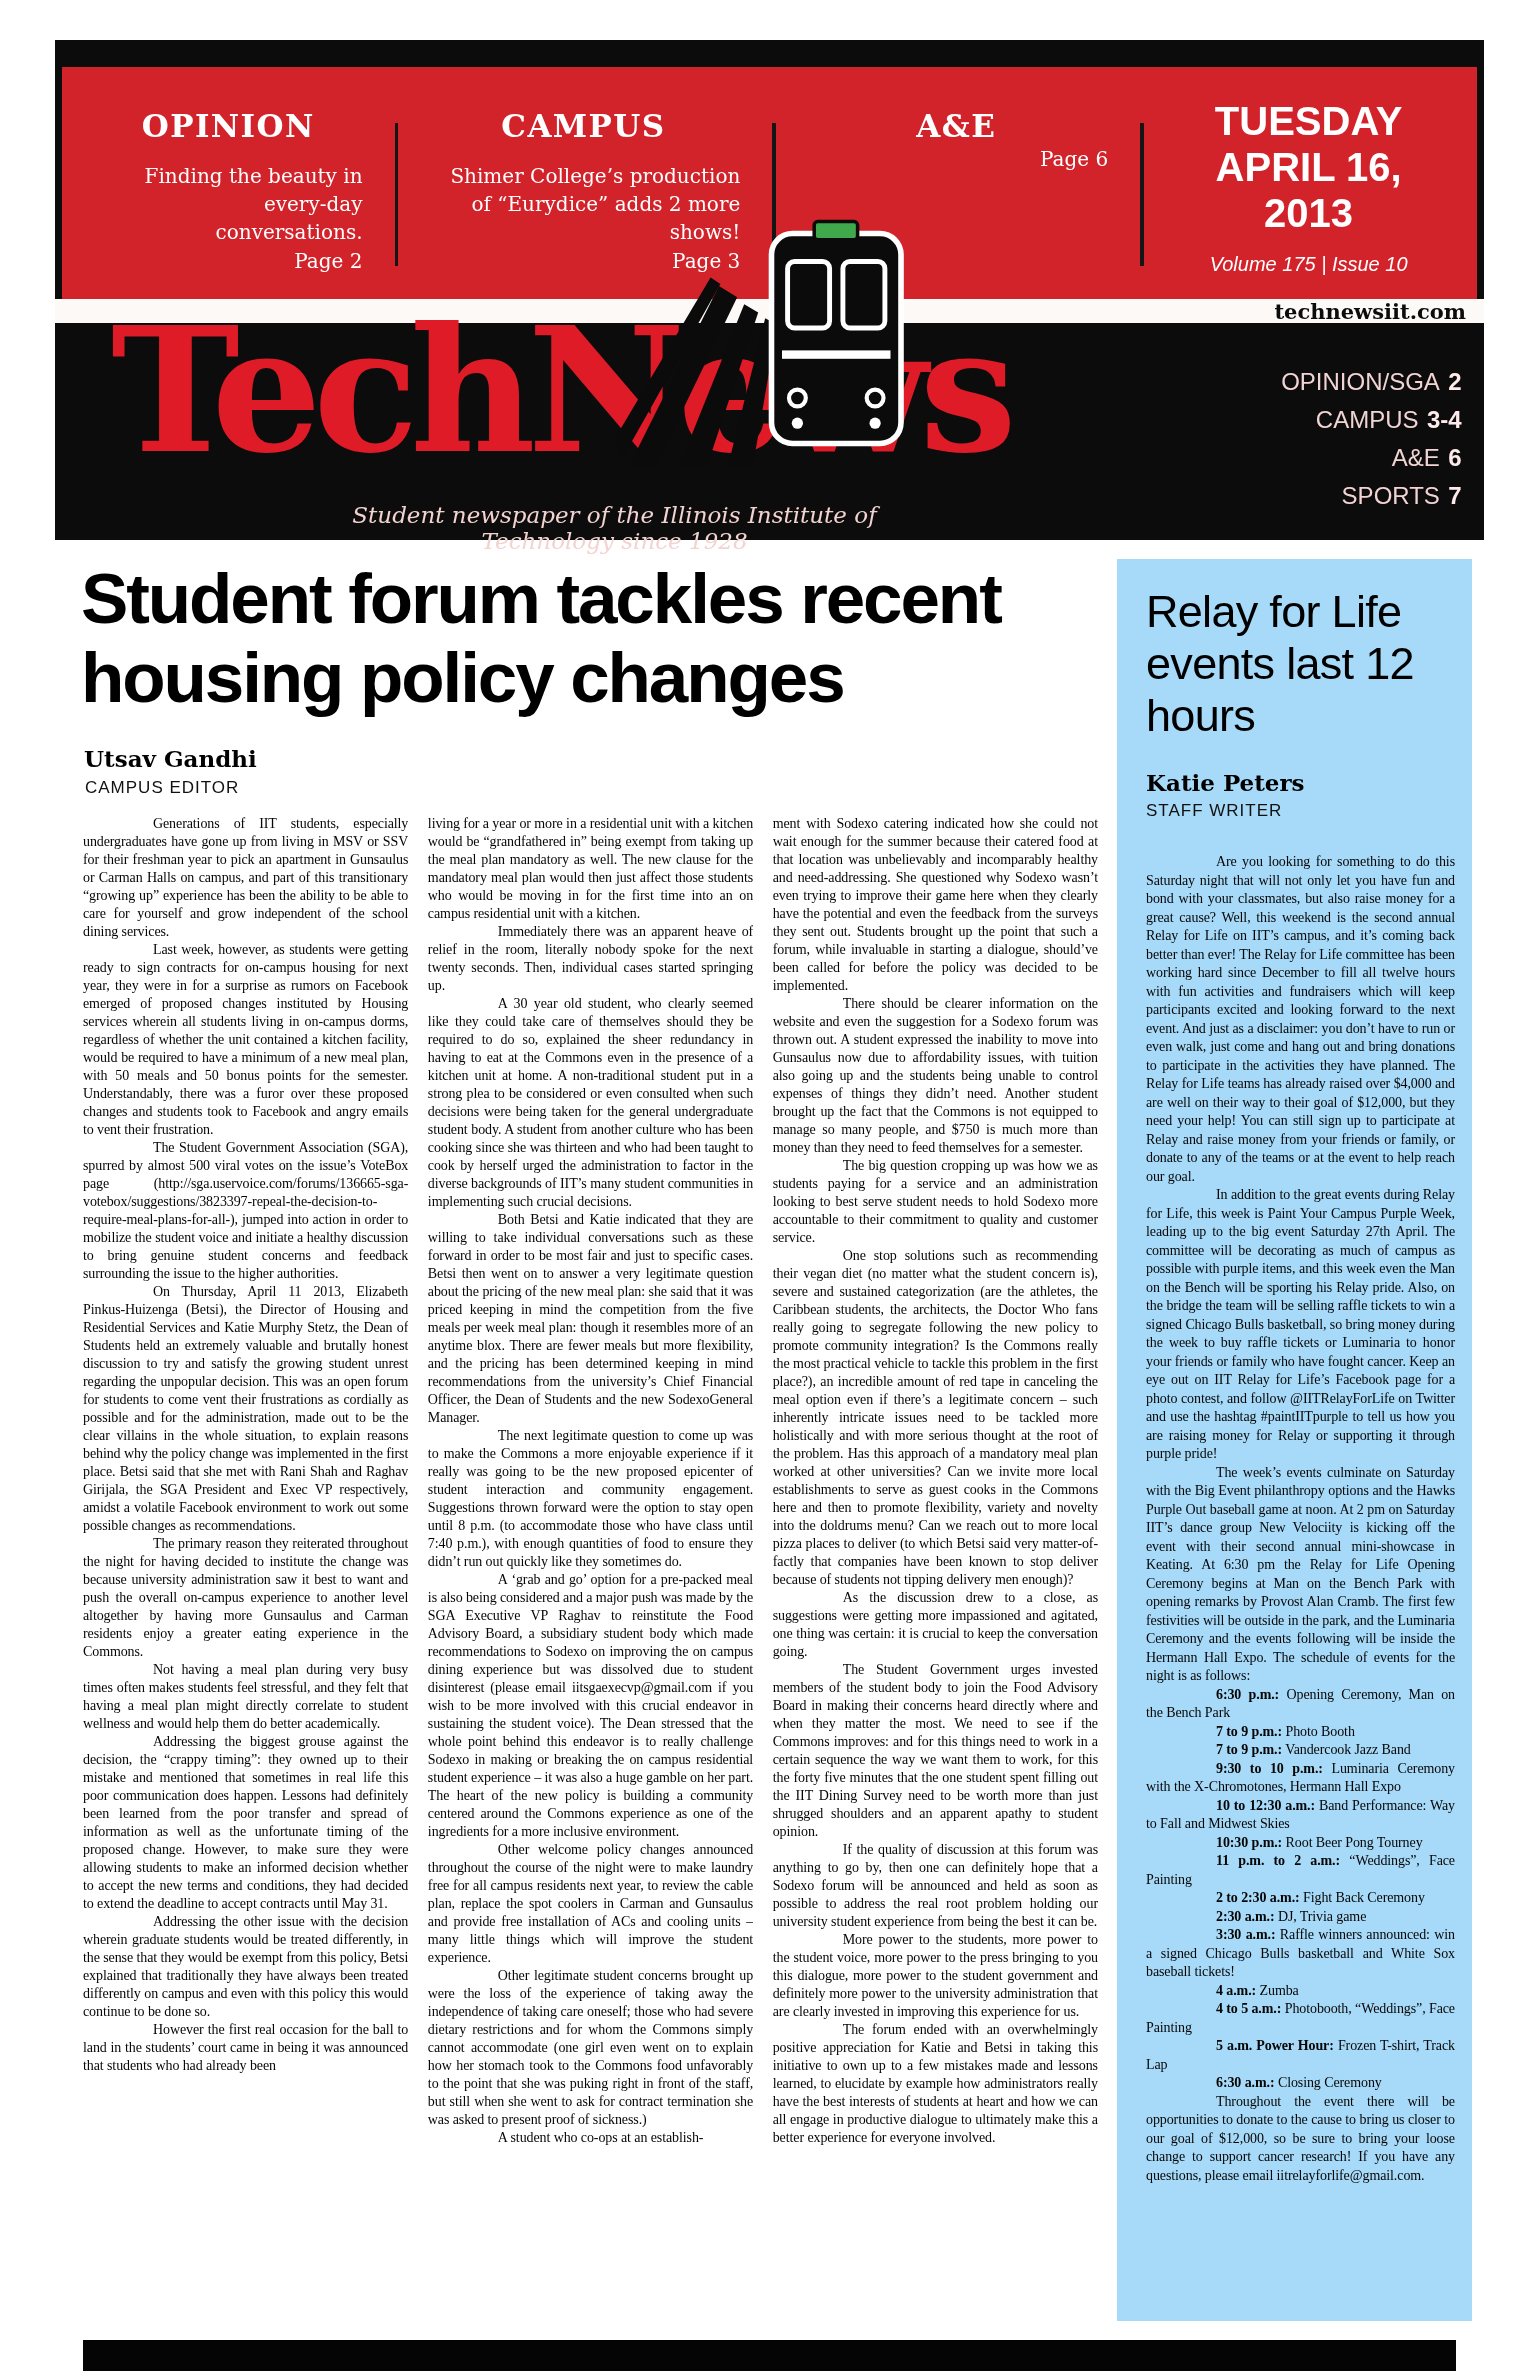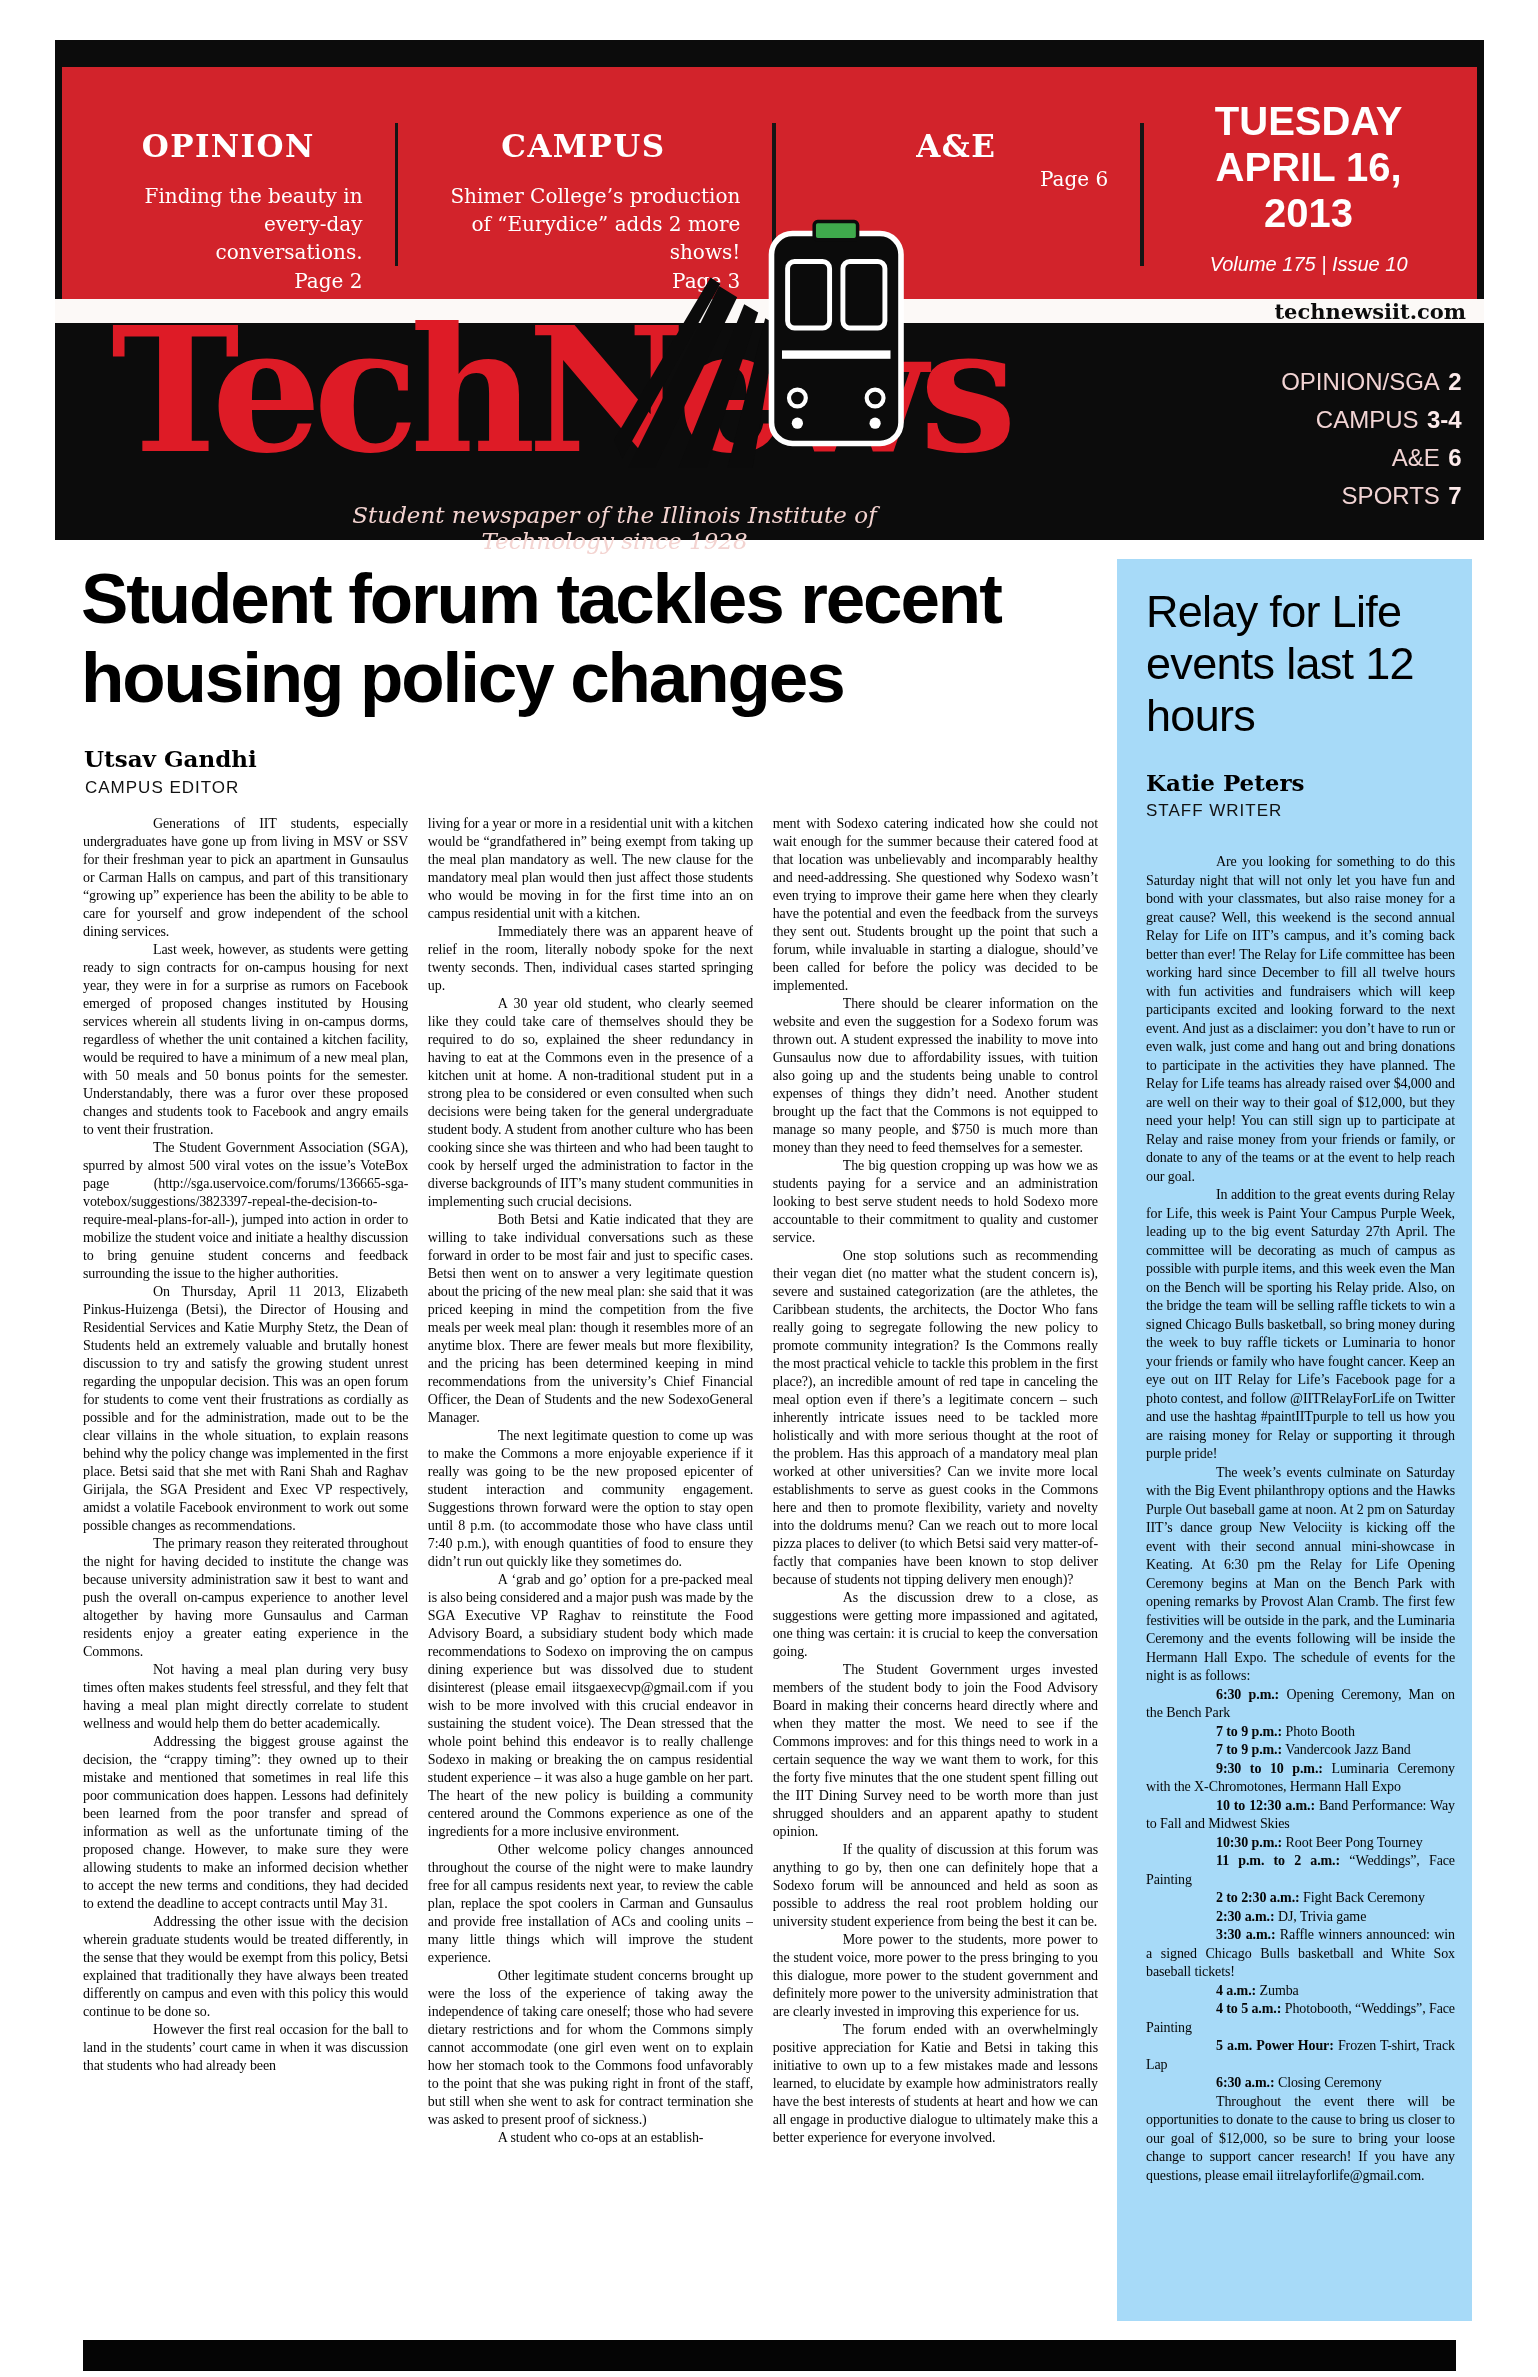--- a/index.html
+++ b/index.html
@@ -2,21 +2,21 @@
 <html style="font-size:11.2px"><head>
 <meta charset="utf-8">
 <style>
   * { margin:0; padding:0; box-sizing:border-box; }
   html,body { width:1538px; height:2377px; background:#ffffff; font-family:"Liberation Serif",serif; }
   body { position:relative; overflow:hidden; }
 
   
   .topblack { position:absolute; left:55px; top:40px; width:1429px; height:500px; background:#0c0c0c; }
   .redband { position:absolute; left:7px; top:26.6px; width:1415px; height:232px; background:#d2232b; display:flex; }
-  .cell { position:relative; padding-top:61px; }
+  .cell { position:relative; padding-top:41px; }
   .cell + .cell::before { content:""; position:absolute; left:0; top:56px; width:3.5px; height:143px; background:#151515; }
   .cell.c1 { flex:0 0 23.5%; } .cell.c2 { flex:0 0 26.7%; } .cell.c3 { flex:0 0 26%; } .cell.c4 { flex:0 0 23.8%; }
   .section-label { text-align:center; font-family:"DejaVu Serif",serif; font-weight:bold; font-size:31px; letter-spacing:1.4px; color:#ffffff; }
   .section-blurb { margin-top:18px; padding:0 32px 0 49px; text-align:right; font-family:"DejaVu Serif",serif; font-size:20px; line-height:28px; color:#ffffff; }
   .section-page { padding:0 32px; text-align:right; font-family:"DejaVu Serif",serif; font-size:20px; line-height:31px; color:#ffffff; }
   .datecell { text-align:center; padding-top:31px;border-radius:27px; }
   .date-line { font-family:"Liberation Sans",sans-serif; font-weight:bold; font-size:40px; line-height:46px; color:#ffffff; letter-spacing:0px; }
   .vol-line { margin-top:17px; font-family:"Liberation Sans",sans-serif; font-style:italic; font-size:20px; color:#ffffff; }
   .whitestrip { position:absolute; left:0; top:259px; width:100%; height:24px; background:#fcf9f7; display:flex; align-items:center; justify-content:flex-end; padding-right:18px; }
   .site-url { font-family:"DejaVu Serif",serif; font-weight:bold; font-size:21px; color:#0c0c0c; }
@@ -122,21 +122,21 @@
   <div class="col">
 
   <p class="para">Generations of IIT students, especially undergraduates have gone up from living in MSV or SSV for their freshman year to pick an apartment in Gunsaulus or Carman Halls on campus, and part of this transitionary “growing up” experience has been the ability to be able to care for yourself and grow independent of the school dining services.</p>
       <p class="para">Last week, however, as students were getting ready to sign contracts for on-campus housing for next year, they were in for a surprise as rumors on Facebook emerged of proposed changes instituted by Housing services wherein all students living in on-campus dorms, regardless of whether the unit contained a kitchen facility, would be required to have a minimum of a new meal plan, with 50 meals and 50 bonus points for the semester. Understandably, there was a furor over these proposed changes and students took to Facebook and angry emails to vent their frustration.</p>
       <p class="para">The Student Government Association (SGA), spurred by almost 500 viral votes on the issue’s VoteBox page (http://sga.uservoice.com/forums/136665-sga-votebox/suggestions/3823397-repeal-the-decision-to-require-meal-plans-for-all-), jumped into action in order to mobilize the student voice and initiate a healthy discussion to bring genuine student concerns and feedback surrounding the issue to the higher authorities.</p>
       <p class="para">On Thursday, April 11 2013, Elizabeth Pinkus-Huizenga (Betsi), the Director of Housing and Residential Services and Katie Murphy Stetz, the Dean of Students held an extremely valuable and brutally honest discussion to try and satisfy the growing student unrest regarding the unpopular decision. This was an open forum for students to come vent their frustrations as cordially as possible and for the administration, made out to be the clear villains in the whole situation, to explain reasons behind why the policy change was implemented in the first place. Betsi said that she met with Rani Shah and Raghav Girijala, the SGA President and Exec VP respectively, amidst a volatile Facebook environment to work out some possible changes as recommendations.</p>
       <p class="para">The primary reason they reiterated throughout the night for having decided to institute the change was because university administration saw it best to want and push the overall on-campus experience to another level altogether by having more Gunsaulus and Carman residents enjoy a greater eating experience in the Commons.</p>
       <p class="para">Not having a meal plan during very busy times often makes students feel stressful, and they felt that having a meal plan might directly correlate to student wellness and would help them do better academically.</p>
       <p class="para">Addressing the biggest grouse against the decision, the “crappy timing”: they owned up to their mistake and mentioned that sometimes in real life this poor communication does happen. Lessons had definitely been learned from the poor transfer and spread of information as well as the unfortunate timing of the proposed change. However, to make sure they were allowing students to make an informed decision whether to accept the new terms and conditions, they had decided to extend the deadline to accept contracts until May 31.</p>
       <p class="para">Addressing the other issue with the decision wherein graduate students would be treated differently, in the sense that they would be exempt from this policy, Betsi explained that traditionally they have always been treated differently on campus and even with this policy this would continue to be done so.</p>
-      <p class="para">However the first real occasion for the ball to land in the students’ court came in when it was discussion that students who had already been</p>
+      <p class="para">However the first real occasion for the ball to land in the students’ court came in being it was announced that students who had already been</p>
     </div>
   <div class="col">
 
   <p class="para cont">living for a year or more in a residential unit with a kitchen would be “grandfathered in” being exempt from taking up the meal plan mandatory as well. The new clause for the mandatory meal plan would then just affect those students who would be moving in for the first time into an on campus residential unit with a kitchen.</p>
       <p class="para">Immediately there was an apparent heave of relief in the room, literally nobody spoke for the next twenty seconds. Then, individual cases started springing up.</p>
       <p class="para">A 30 year old student, who clearly seemed like they could take care of themselves should they be required to do so, explained the sheer redundancy in having to eat at the Commons even in the presence of a kitchen unit at home. A non-traditional student put in a strong plea to be considered or even consulted when such decisions were being taken for the general undergraduate student body. A student from another culture who has been cooking since she was thirteen and who had been taught to cook by herself urged the administration to factor in the diverse backgrounds of IIT’s many student communities in implementing such crucial decisions.</p>
       <p class="para">Both Betsi and Katie indicated that they are willing to take individual conversations such as these forward in order to be most fair and just to specific cases. Betsi then went on to answer a very legitimate question about the pricing of the new meal plan: she said that it was priced keeping in mind the competition from the five meals per week meal plan: though it resembles more of an anytime blox. There are fewer meals but more flexibility, and the pricing has been determined keeping in mind recommendations from the university’s Chief Financial Officer, the Dean of Students and the new SodexoGeneral Manager.</p>
       <p class="para">The next legitimate question to come up was to make the Commons a more enjoyable experience if it really was going to be the new proposed epicenter of student interaction and community engagement. Suggestions thrown forward were the option to stay open until 8 p.m. (to accommodate those who have class until 7:40 p.m.), with enough quantities of food to ensure they didn’t run out quickly like they sometimes do.</p>
       <p class="para">A ‘grab and go’ option for a pre-packed meal is also being considered and a major push was made by the SGA Executive VP Raghav to reinstitute the Food Advisory Board, a subsidiary student body which made recommendations to Sodexo on improving the on campus dining experience but was dissolved due to student disinterest (please email iitsgaexecvp@gmail.com if you wish to be more involved with this crucial endeavor in sustaining the student voice). The Dean stressed that the whole point behind this endeavor is to really challenge Sodexo in making or breaking the on campus residential student experience – it was also a huge gamble on her part. The heart of the new policy is building a community centered around the Commons experience as one of the ingredients for a more inclusive environment.</p>
       <p class="para">Other welcome policy changes announced throughout the course of the night were to make laundry free for all campus residents next year, to review the cable plan, replace the spot coolers in Carman and Gunsaulus and provide free installation of ACs and cooling units – many little things which will improve the student experience.</p>

